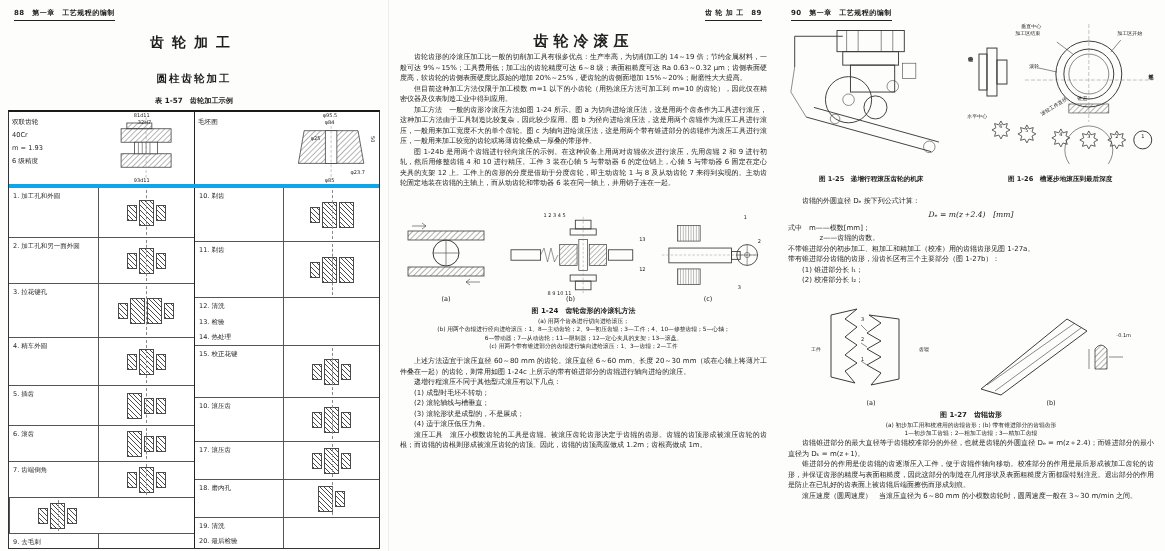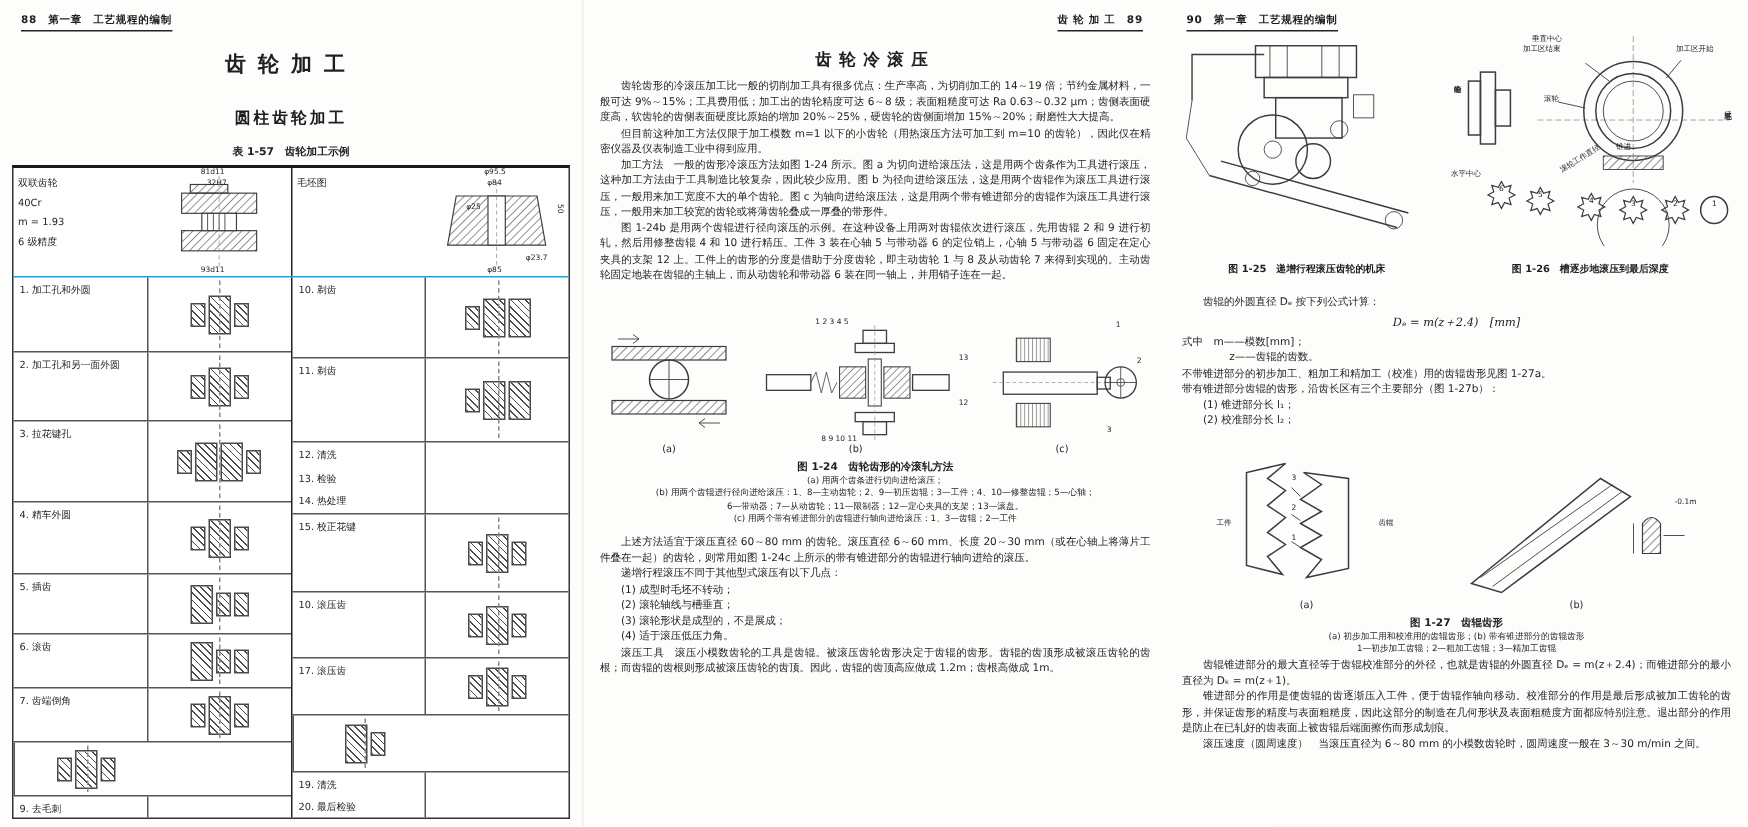--- a/index.html
+++ b/index.html
@@ -18,21 +18,21 @@
   .main-title { position:absolute; top:34px; left:0; width:100%; margin:0; text-align:center;
                 font-size:14px; font-weight:bold; letter-spacing:8px; }
   .sub-title  { position:absolute; top:72px; left:0; width:100%; margin:0; text-align:center;
                 font-size:10.5px; font-weight:bold; letter-spacing:2px; }
   .tbl-caption{ position:absolute; top:96px; left:0; width:100%; text-align:center;
                 font-size:7.2px; font-weight:bold; }
 
   
   .gear-table { position:absolute; left:8px; right:8px; top:110px;
                 border:1px solid #333; border-top:2px solid #1a1a1a; background:#fff; }
-  .t-toprow { display:flex; height:72px; border-bottom:1px solid #0ea5e9; }
+  .t-toprow { display:flex; height:72px; border-bottom:4px solid #0ea5e9; }
   .t-toprow .cell { position:relative; box-sizing:border-box; }
   .c1 { width:24%; padding:4px 3px; }
   .c2 { width:26%; }
   .c3 { width:24%; border-left:1.4px solid #222; padding:4px 3px; }
   .c4 { width:26%; }
   .spec-line { font-size:6.6px; line-height:13px; }
   .t-body { display:flex; }
   .t-half { width:50%; box-sizing:border-box; }
   .t-half.right { border-left:1.4px solid #222; }
   .t-row { display:flex; border-bottom:1px solid #555; box-sizing:border-box; }
@@ -292,20 +292,21 @@
             <div class="lbl">17. 滚压齿</div>
             <div class="drw">
                 <div class="gsec">
                   <i class="a"></i>
                   <i class="b"></i>
                   <i class="a"></i>
                 </div>
               </div>
           </div>
           <div class="t-row" style="height:38px">
+            <div class="lbl">18. 磨内孔</div>
             <div class="drw">
                 <div class="gsec">
                   <i class="b"></i>
                   <i class="a"></i>
                 </div>
               </div>
           </div>
           <div class="t-row group" style="height:30px">
             <div class="lbl">
               <span>19. 清洗</span>
@@ -313,21 +314,21 @@
             </div>
             <div class="drw"></div>
           </div>
         </div>
       </div>
     </div>
   </section>
 
   <section class="page page-mid">
     <div class="running-head rh-right">齿 轮 加 工　89</div>
-    <h2 class="sub-title" style="top:32px; font-size:11px; letter-spacing:5px;">齿轮冷滚压</h2>
+    <h2 class="sub-title" style="top:32px; font-size:15px; letter-spacing:5px;">齿轮冷滚压</h2>
 
     <div class="paras" style="top:52px;">
       <p class="para">齿轮齿形的冷滚压加工比一般的切削加工具有很多优点：生产率高，为切削加工的 14～19 倍；节约金属材料，一般可达 9%～15%；工具费用低；加工出的齿轮精度可达 6～8 级；表面粗糙度可达 Ra 0.63～0.32 μm；齿侧表面硬度高，软齿轮的齿侧表面硬度比原始的增加 20%～25%，硬齿轮的齿侧面增加 15%～20%；耐磨性大大提高。</p>
       <p class="para">但目前这种加工方法仅限于加工模数 m=1 以下的小齿轮（用热滚压方法可加工到 m=10 的齿轮），因此仅在精密仪器及仪表制造工业中得到应用。</p>
       <p class="para">加工方法　一般的齿形冷滚压方法如图 1-24 所示。图 a 为切向进给滚压法，这是用两个齿条作为工具进行滚压，这种加工方法由于工具制造比较复杂，因此较少应用。图 b 为径向进给滚压法，这是用两个齿辊作为滚压工具进行滚压，一般用来加工宽度不大的单个齿轮。图 c 为轴向进给滚压法，这是用两个带有锥进部分的齿辊作为滚压工具进行滚压，一般用来加工较宽的齿轮或将薄齿轮叠成一厚叠的带形件。</p>
       <p class="para">图 1-24b 是用两个齿辊进行径向滚压的示例。在这种设备上用两对齿辊依次进行滚压，先用齿辊 2 和 9 进行初轧，然后用修整齿辊 4 和 10 进行精压。工件 3 装在心轴 5 与带动器 6 的定位销上，心轴 5 与带动器 6 固定在定心夹具的支架 12 上。工件上的齿形的分度是借助于分度齿轮，即主动齿轮 1 与 8 及从动齿轮 7 来得到实现的。主动齿轮固定地装在齿辊的主轴上，而从动齿轮和带动器 6 装在同一轴上，并用销子连在一起。</p>
     </div>
 
     <div class="fig124">
       <div class="subfig">

